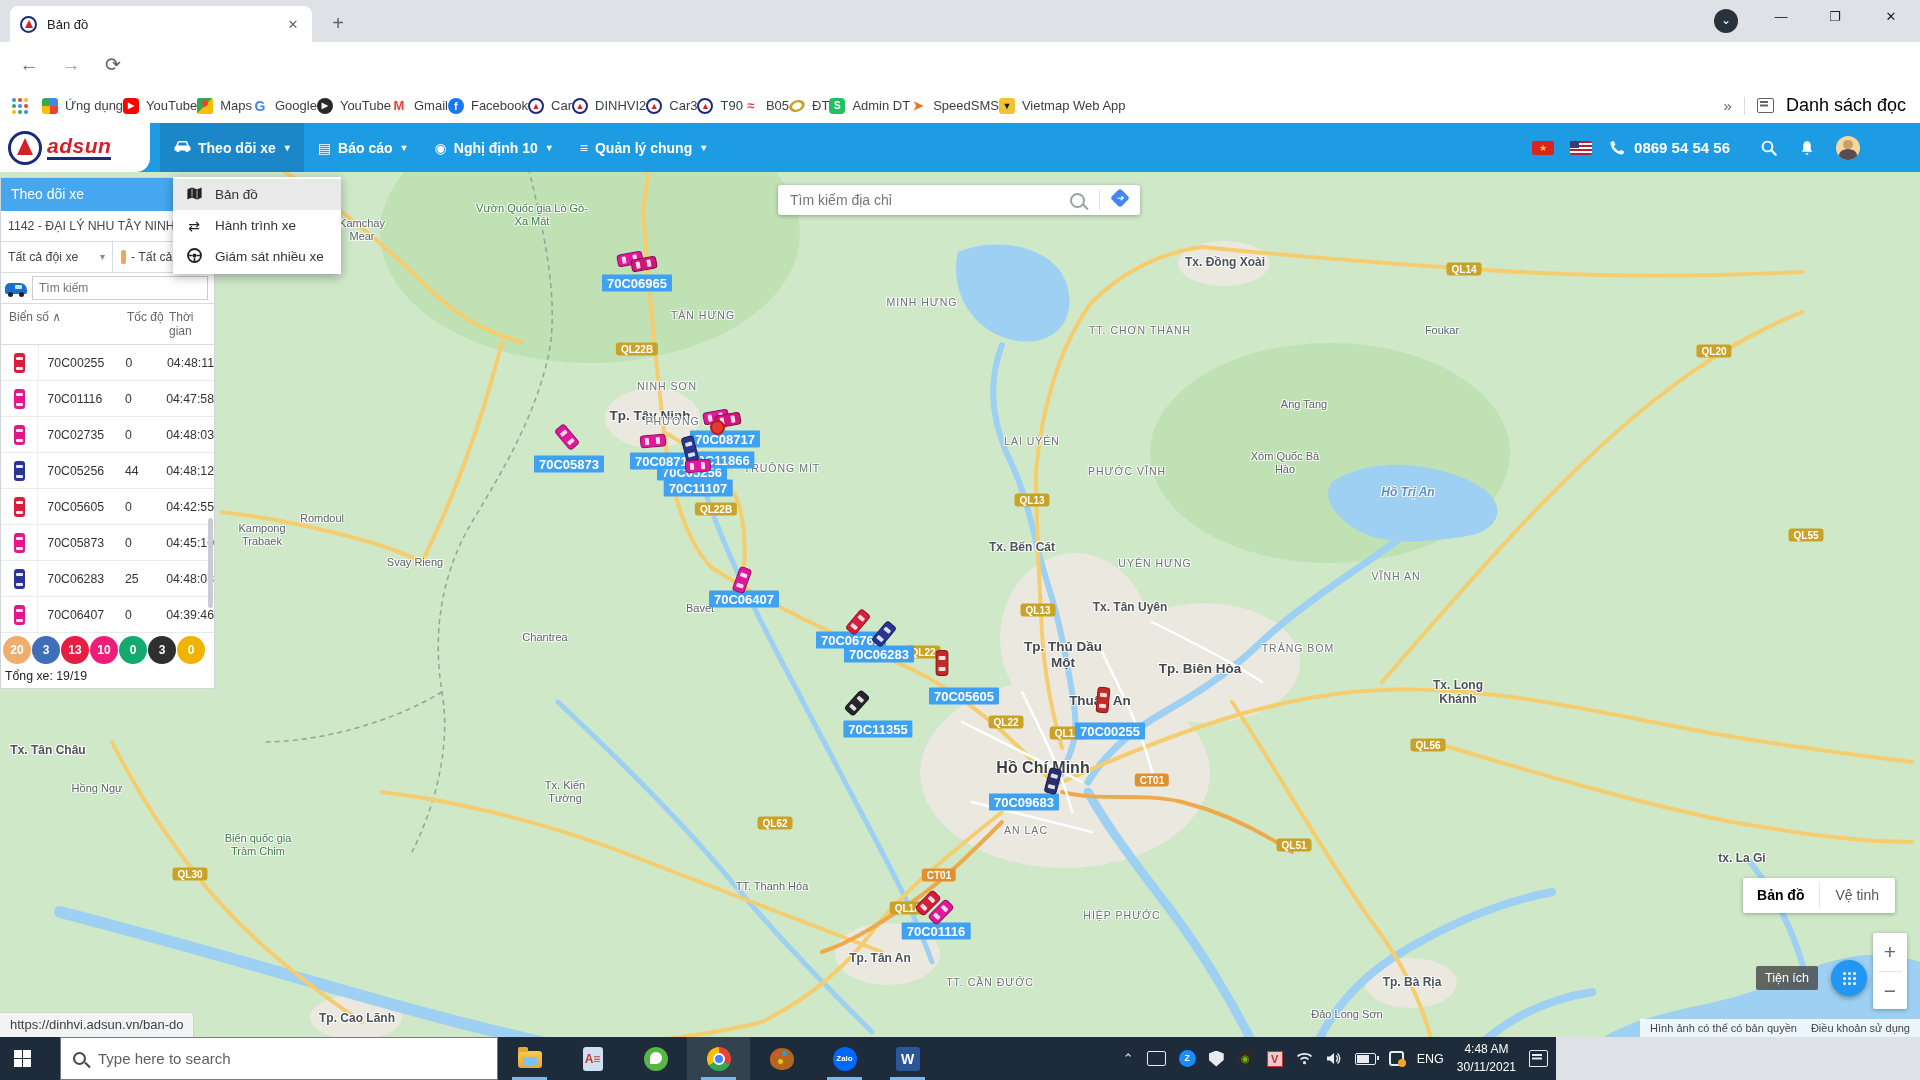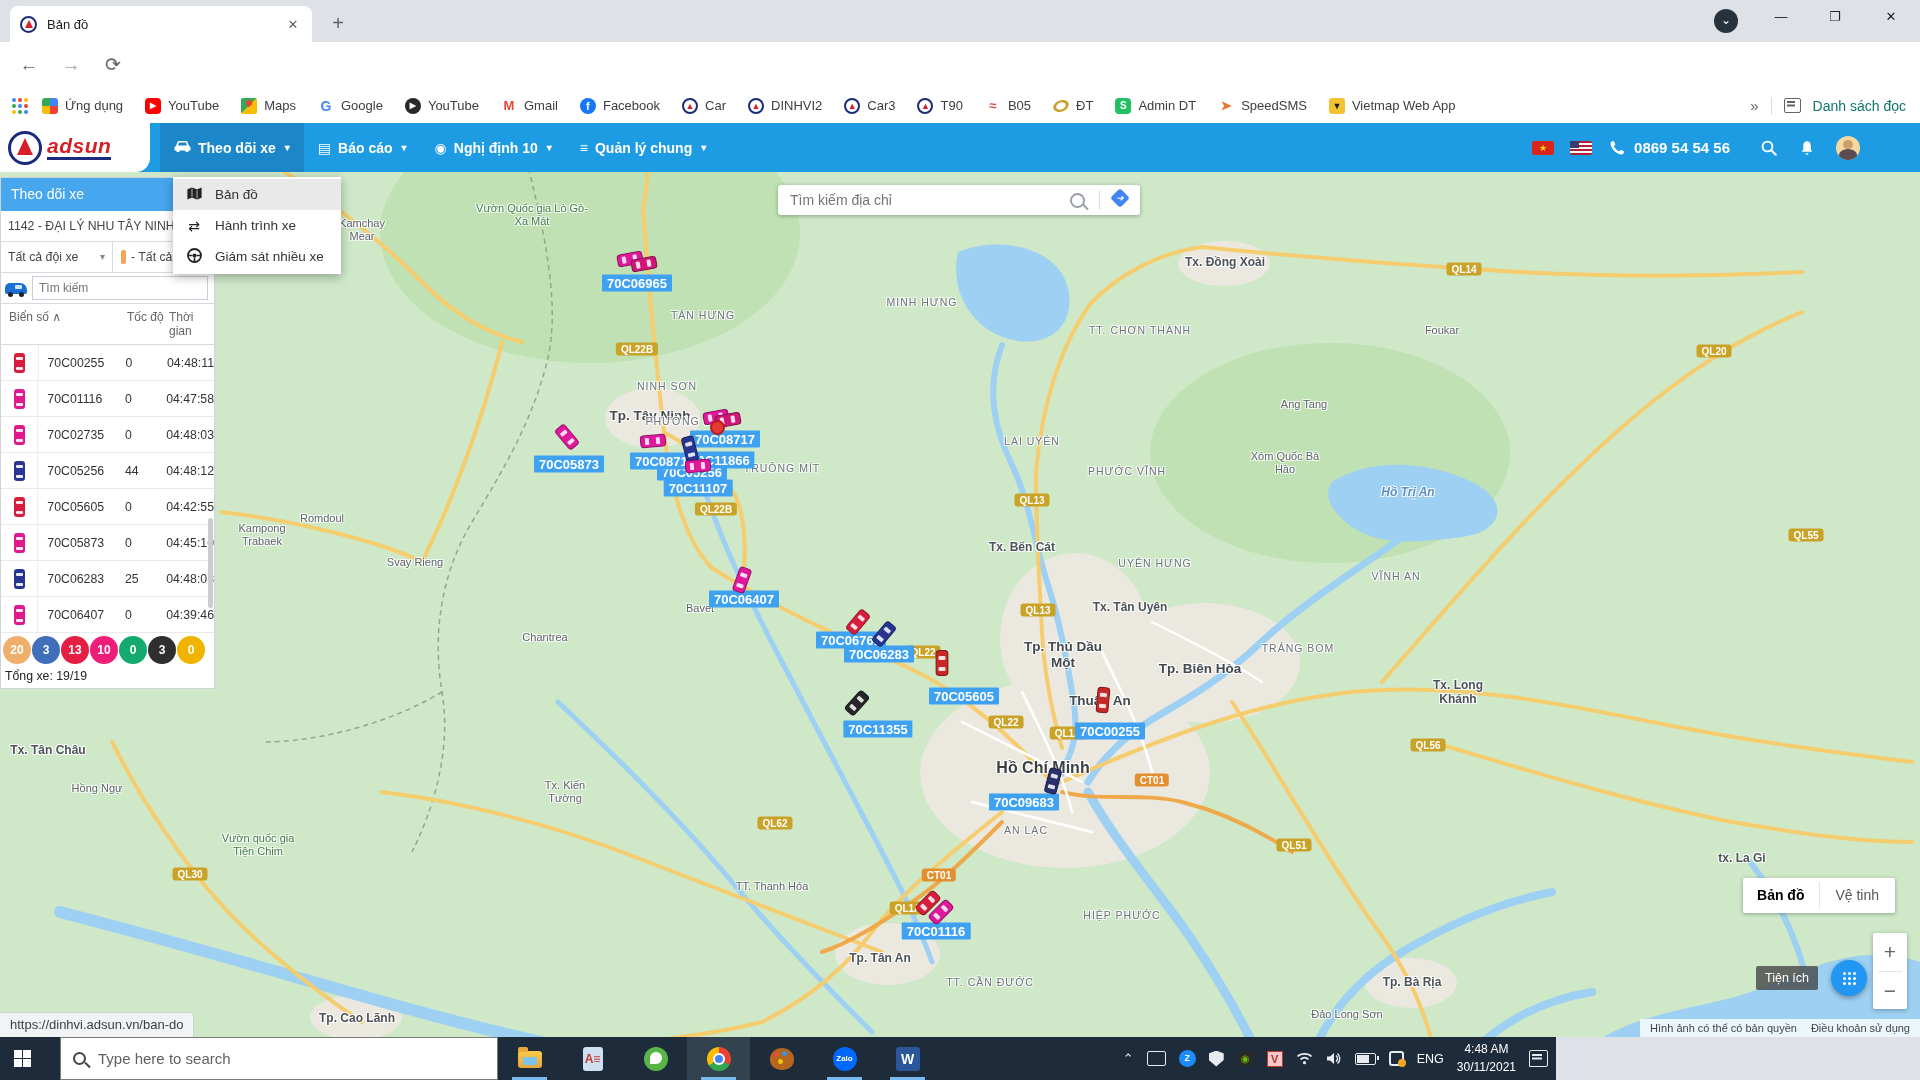--- a/index.html
+++ b/index.html
@@ -24,21 +24,21 @@
   #urlbar .lock i{position:absolute;left:0;bottom:0;width:12px;height:9px;background:#5f6368;border-radius:2px;}
   #urlbar .lock b{position:absolute;left:2px;top:0;width:8px;height:8px;border:2px solid #5f6368;border-bottom:none;border-radius:5px 5px 0 0;box-sizing:border-box;}
   #urlbar .url{font-size:15px;color:#202124;}
   .tb-ic{position:absolute;top:51px;width:28px;height:28px;color:#5f6368;text-align:center;line-height:28px;font-size:17px;}
   #avatar{position:absolute;left:1838px;top:48px;width:30px;height:30px;border-radius:50%;background:radial-gradient(circle at 40% 35%,#9fc7e8 0 35%,#43707f 36% 70%,#2e4a38 71%);}
 
   
   #bookmarksbar{position:absolute;left:0;top:88px;width:1920px;height:35px;background:#fff;border-bottom:1px solid #e4e6e8;display:flex;align-items:center;}
   #appsgrid{width:16px;height:16px;margin:0 14px 0 12px;display:grid;grid-template-columns:repeat(3,4px);grid-gap:2px;}
   #appsgrid i{width:4px;height:4px;border-radius:50%;}
-  #bookmarks{display:flex;align-items:center;gap:22px;}
+  #bookmarks{display:flex;align-items:center;}
   .bm{display:flex;align-items:center;gap:7px;font-size:13px;color:#3c4043;white-space:nowrap;}
   .fav{width:16px;height:16px;border-radius:3px;display:inline-flex;align-items:center;justify-content:center;font-size:10px;font-weight:bold;flex:none;box-sizing:border-box;}
   .fav-grid{background:conic-gradient(#4285f4 0 25%,#ea4335 0 50%,#fbbc05 0 75%,#34a853 0);border-radius:3px;}
   .fav-yt{background:#ff0000;color:#fff;font-size:8px;border-radius:4px;}
   .fav-maps{background:linear-gradient(135deg,#34a853 0 50%,#fbbc05 50%);position:relative;border-radius:2px;}
   .fav-maps:after{content:"";position:absolute;left:5px;top:2px;width:6px;height:6px;background:#ea4335;border-radius:50% 50% 50% 0;transform:rotate(-45deg);}
   .fav-g{color:#4285f4;font-size:14px;background:transparent;}
   .fav-ytm{background:#282828;color:#fff;font-size:8px;border-radius:50%;}
   .fav-gmail{color:#ea4335;font-size:13px;background:transparent;}
   .fav-fb{background:#1877f2;color:#fff;border-radius:50%;font-size:11px;}
@@ -46,21 +46,21 @@
   .fav-b05{color:#d44;font-size:13px;background:transparent;}
   .fav-dt{border:3px solid #c8a028;border-radius:50%;background:#fff;transform:rotate(-20deg) scaleY(.7);}
   .fav-admindt{background:#21c063;color:#fff;border-radius:4px;}
   .fav-sms{color:#e8762d;font-size:13px;background:transparent;}
   .fav-vietmap{background:#f2c230;color:#17191c;border-radius:3px;font-size:9px;}
   #bm-right{position:absolute;right:14px;top:0;height:35px;display:flex;align-items:center;gap:12px;}
   #bm-right .more{color:#5f6368;font-size:15px;}
   #bm-right .sep{width:1px;height:18px;background:#dadce0;}
   .rl-ic{width:15px;height:13px;border:1.6px solid #5f6368;border-radius:2px;position:relative;}
   .rl-ic:after{content:"";position:absolute;left:2px;top:2px;width:8px;height:1.6px;background:#5f6368;box-shadow:0 3.5px 0 #5f6368;}
-  #bm-right .rl-label{font-size:14px;color:#0f766e;text-align:right;}
+  #bm-right .rl-label{font-size:18px;color:#000000;text-align:right;}
 
   
   #appheader{position:absolute;left:0;top:123px;width:1920px;height:49px;background:#1e9ce3;z-index:30;}
   #logo-panel{position:absolute;left:0;top:0;width:150px;height:49px;background:#fff;display:flex;align-items:center;padding-left:8px;box-sizing:border-box;border-radius:0 0 14px 0;}
   .adsun-logo{width:34px;height:34px;border-radius:50%;border:3px solid #1b2a7a;background:#fff;position:relative;box-sizing:border-box;flex:none;}
   .adsun-logo:after{content:"";position:absolute;left:6px;top:4px;border-left:8px solid transparent;border-right:8px solid transparent;border-bottom:17px solid #d62028;}
   .adsun-word{font-size:21px;font-weight:bold;font-style:italic;color:#d62028;margin-left:5px;border-bottom:3px solid #1b2a7a;line-height:22px;letter-spacing:.5px;}
   #mainnav{position:absolute;left:160px;top:0;height:49px;display:flex;z-index:2;}
   .nav-item{display:flex;align-items:center;gap:7px;padding:0 14px;color:#fff;font-size:14px;font-weight:bold;height:49px;box-sizing:border-box;}
   .nav-item.active{background:#1b86c8;}
@@ -306,21 +306,21 @@
         <div class="maplbl lbl-town-up" style="left: 922px; top: 179px;">MINH HƯNG</div>
         <div class="maplbl lbl-town-up" style="left: 1140px; top: 207px;">TT. CHƠN THÀNH</div>
         <div class="maplbl lbl-town-up" style="left: 1032px; top: 318px;">LAI UYÊN</div>
         <div class="maplbl lbl-town-up" style="left: 1127px; top: 348px;">PHƯỚC VĨNH</div>
         <div class="maplbl lbl-town-up" style="left: 1155px; top: 440px;">UYÊN HƯNG</div>
         <div class="maplbl lbl-town-up" style="left: 1396px; top: 453px;">VĨNH AN</div>
         <div class="maplbl lbl-town-up" style="left: 1298px; top: 525px;">TRẢNG BOM</div>
         <div class="maplbl lbl-town-up" style="left: 1026px; top: 707px;">AN LẠC</div>
         <div class="maplbl lbl-water" style="left: 1408px; top: 369px;">Hồ Trị An</div>
         <div class="maplbl lbl-park wrap" style="left: 532px; top: 92px; width: 112px;">Vườn Quốc gia Lò Gò-Xa Mát</div>
-        <div class="maplbl lbl-park wrap" style="left: 258px; top: 722px; width: 92px;">Vườn quốc gia Tiện Chim</div>
+        <div class="maplbl lbl-park wrap" style="left: 258px; top: 722px; width: 92px;">Biển quốc gia Tràm Chim</div>
       </div>
     <div id="map-roadbadges">
         <div class="rbadge" style="left: 637px; top: 226px;">QL22B</div>
         <div class="rbadge" style="left: 716px; top: 386px;">QL22B</div>
         <div class="rbadge" style="left: 923px; top: 529px;">QL22</div>
         <div class="rbadge" style="left: 1006px; top: 599px;">QL22</div>
         <div class="rbadge" style="left: 1032px; top: 377px;">QL13</div>
         <div class="rbadge" style="left: 1038px; top: 487px;">QL13</div>
         <div class="rbadge" style="left: 1464px; top: 146px;">QL14</div>
         <div class="rbadge" style="left: 1714px; top: 228px;">QL20</div>

